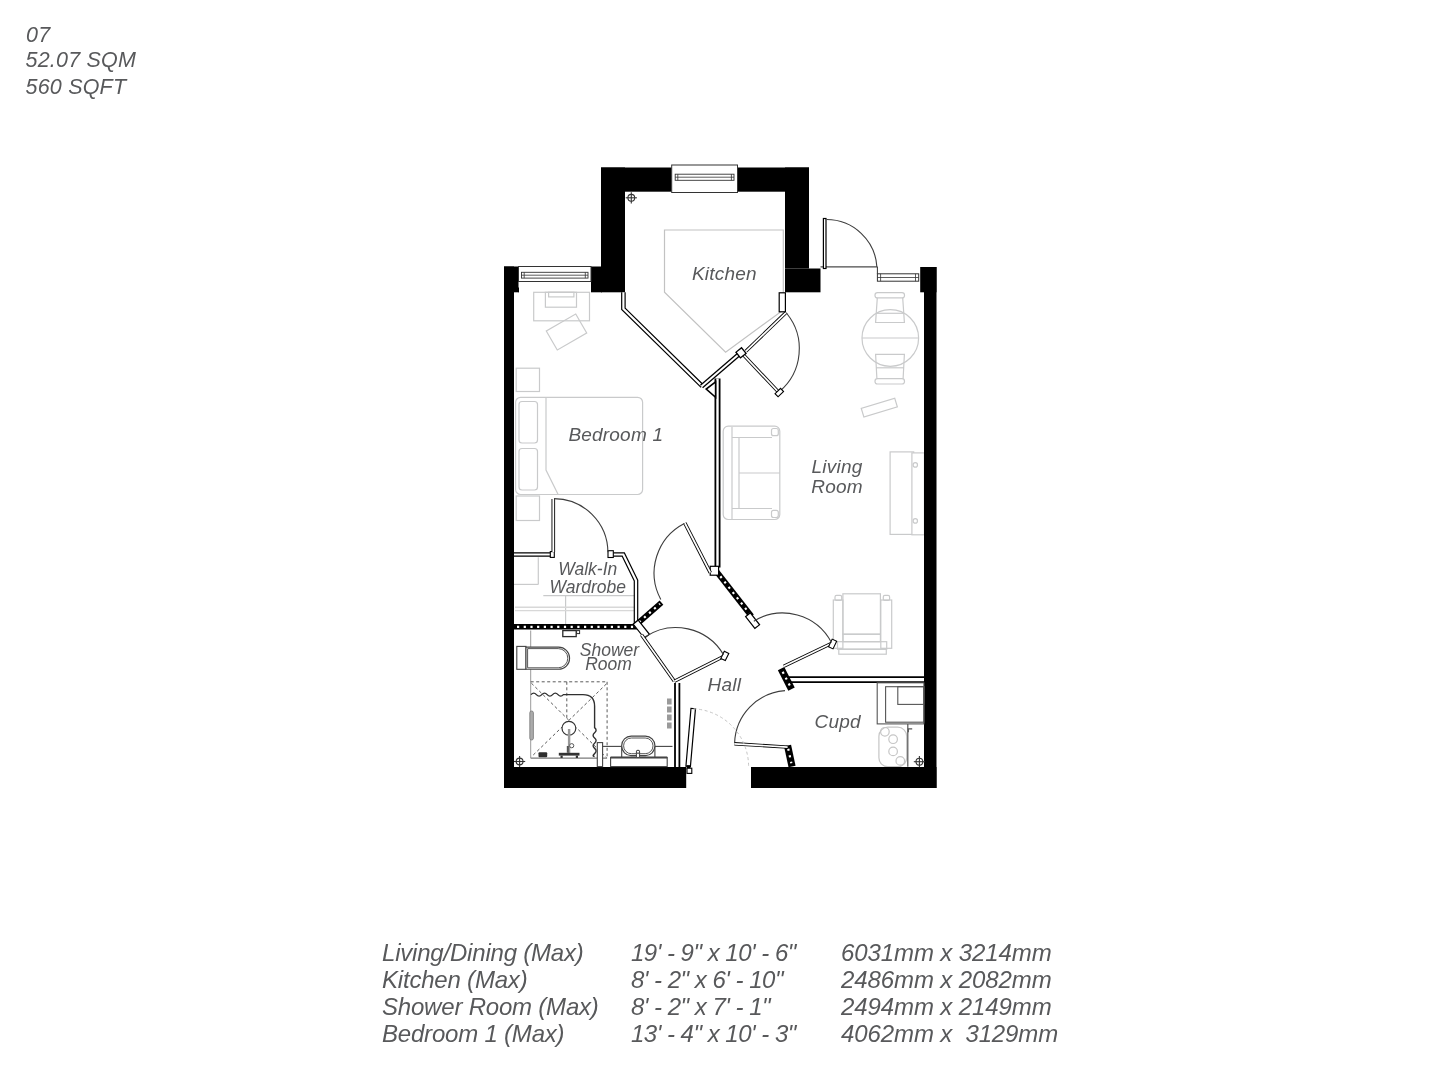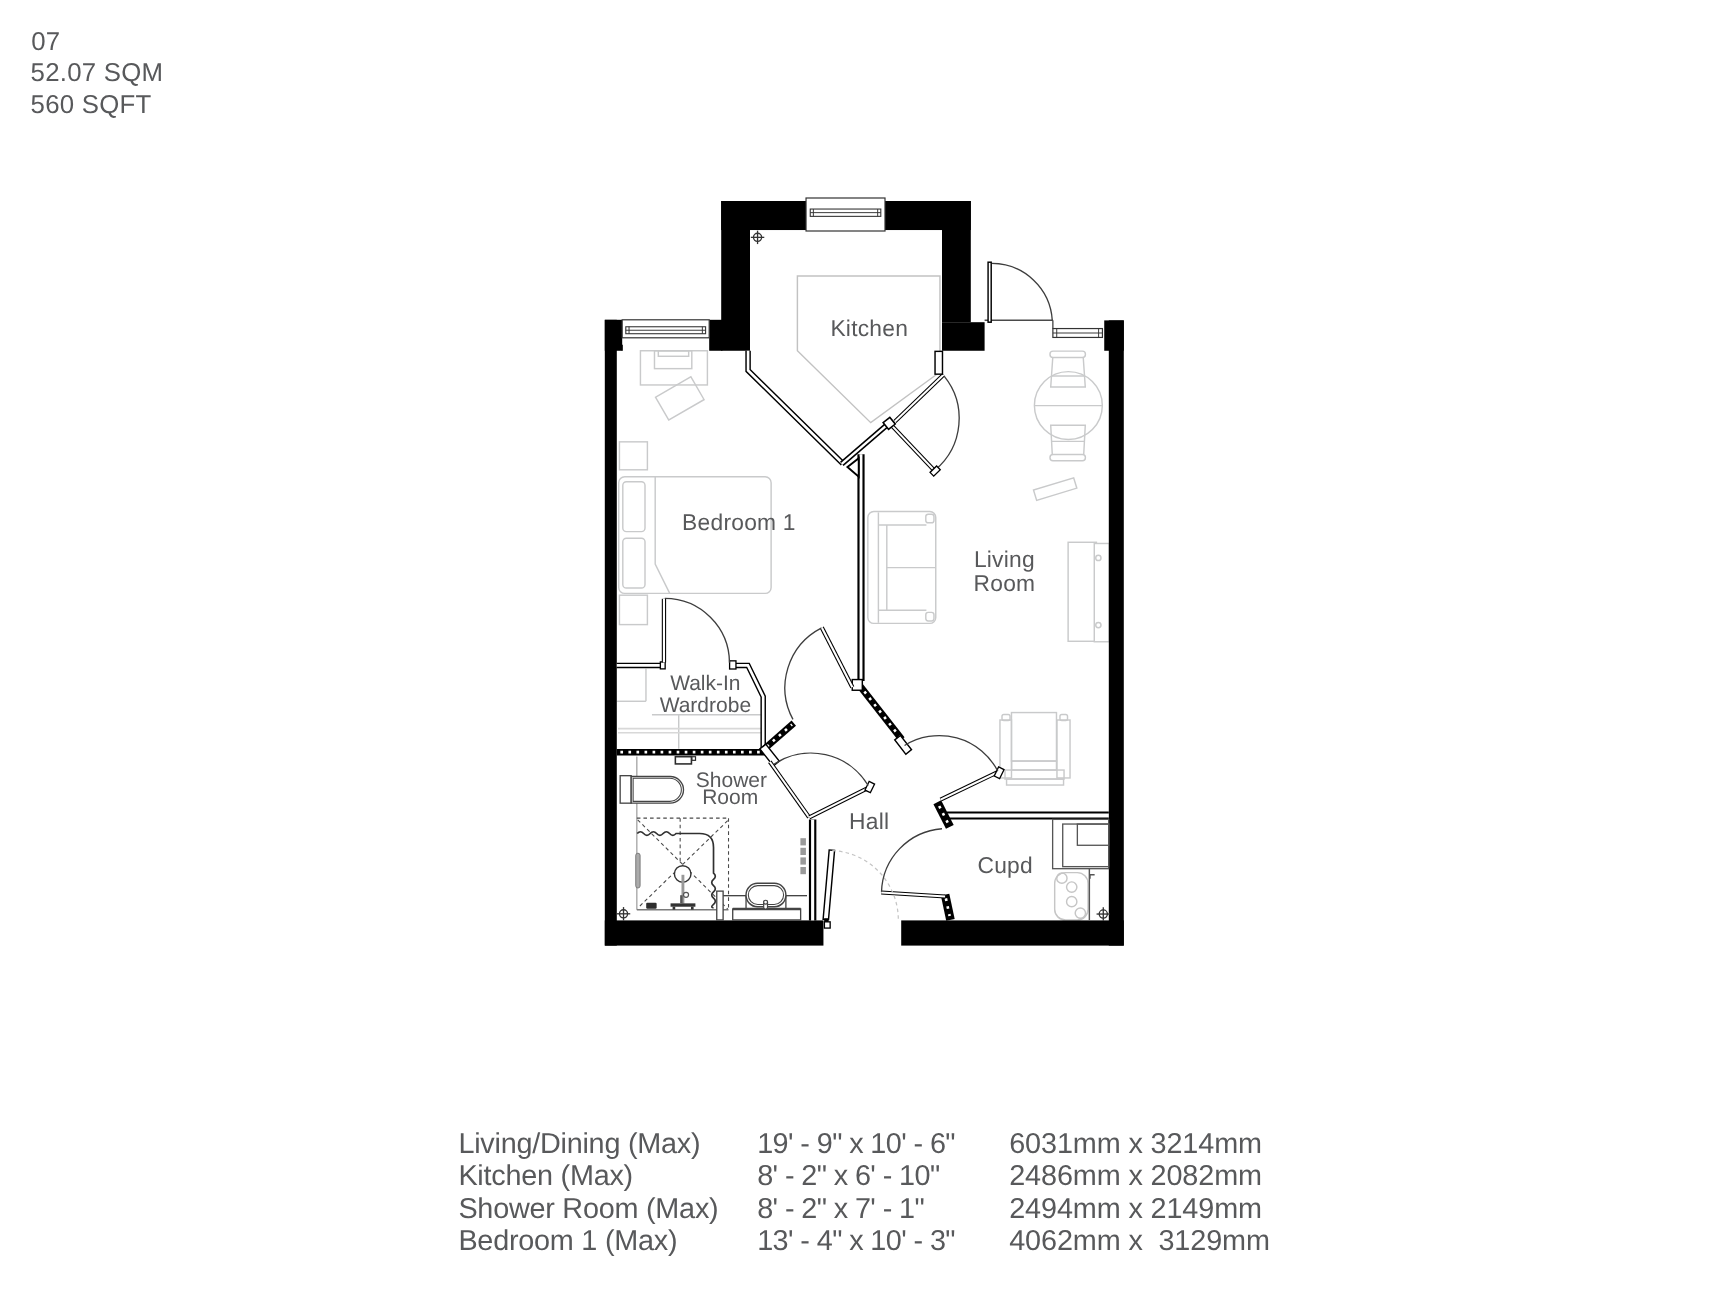--- a/index.html
+++ b/index.html
@@ -1,17 +1,17 @@
 <!DOCTYPE html>
 <html><head>
 <meta charset="utf-8">
 <style>
   html,body{margin:0;padding:0;background:#fff;}
   .page{position:relative;width:1216px;height:1080px;background:#fff;overflow:hidden;
-        font-family:"Liberation Sans", sans-serif;}
+        font-family:"Liberation Sans", sans-serif;font-style:italic;}
   svg{position:absolute;left:0;top:0;}
   text{fill:#58595b;}
   .info{font-size:21.5px;letter-spacing:0.2px;}
   .tbl{font-size:24px;letter-spacing:-0.2px;}
   .tbl2{font-size:24px;letter-spacing:-0.5px;}
   .tbl3{font-size:24px;letter-spacing:-0.1px;}
   .room{font-size:19px;letter-spacing:0.2px;}
   .room2{font-size:17.5px;letter-spacing:0;}
 </style>
 </head>

